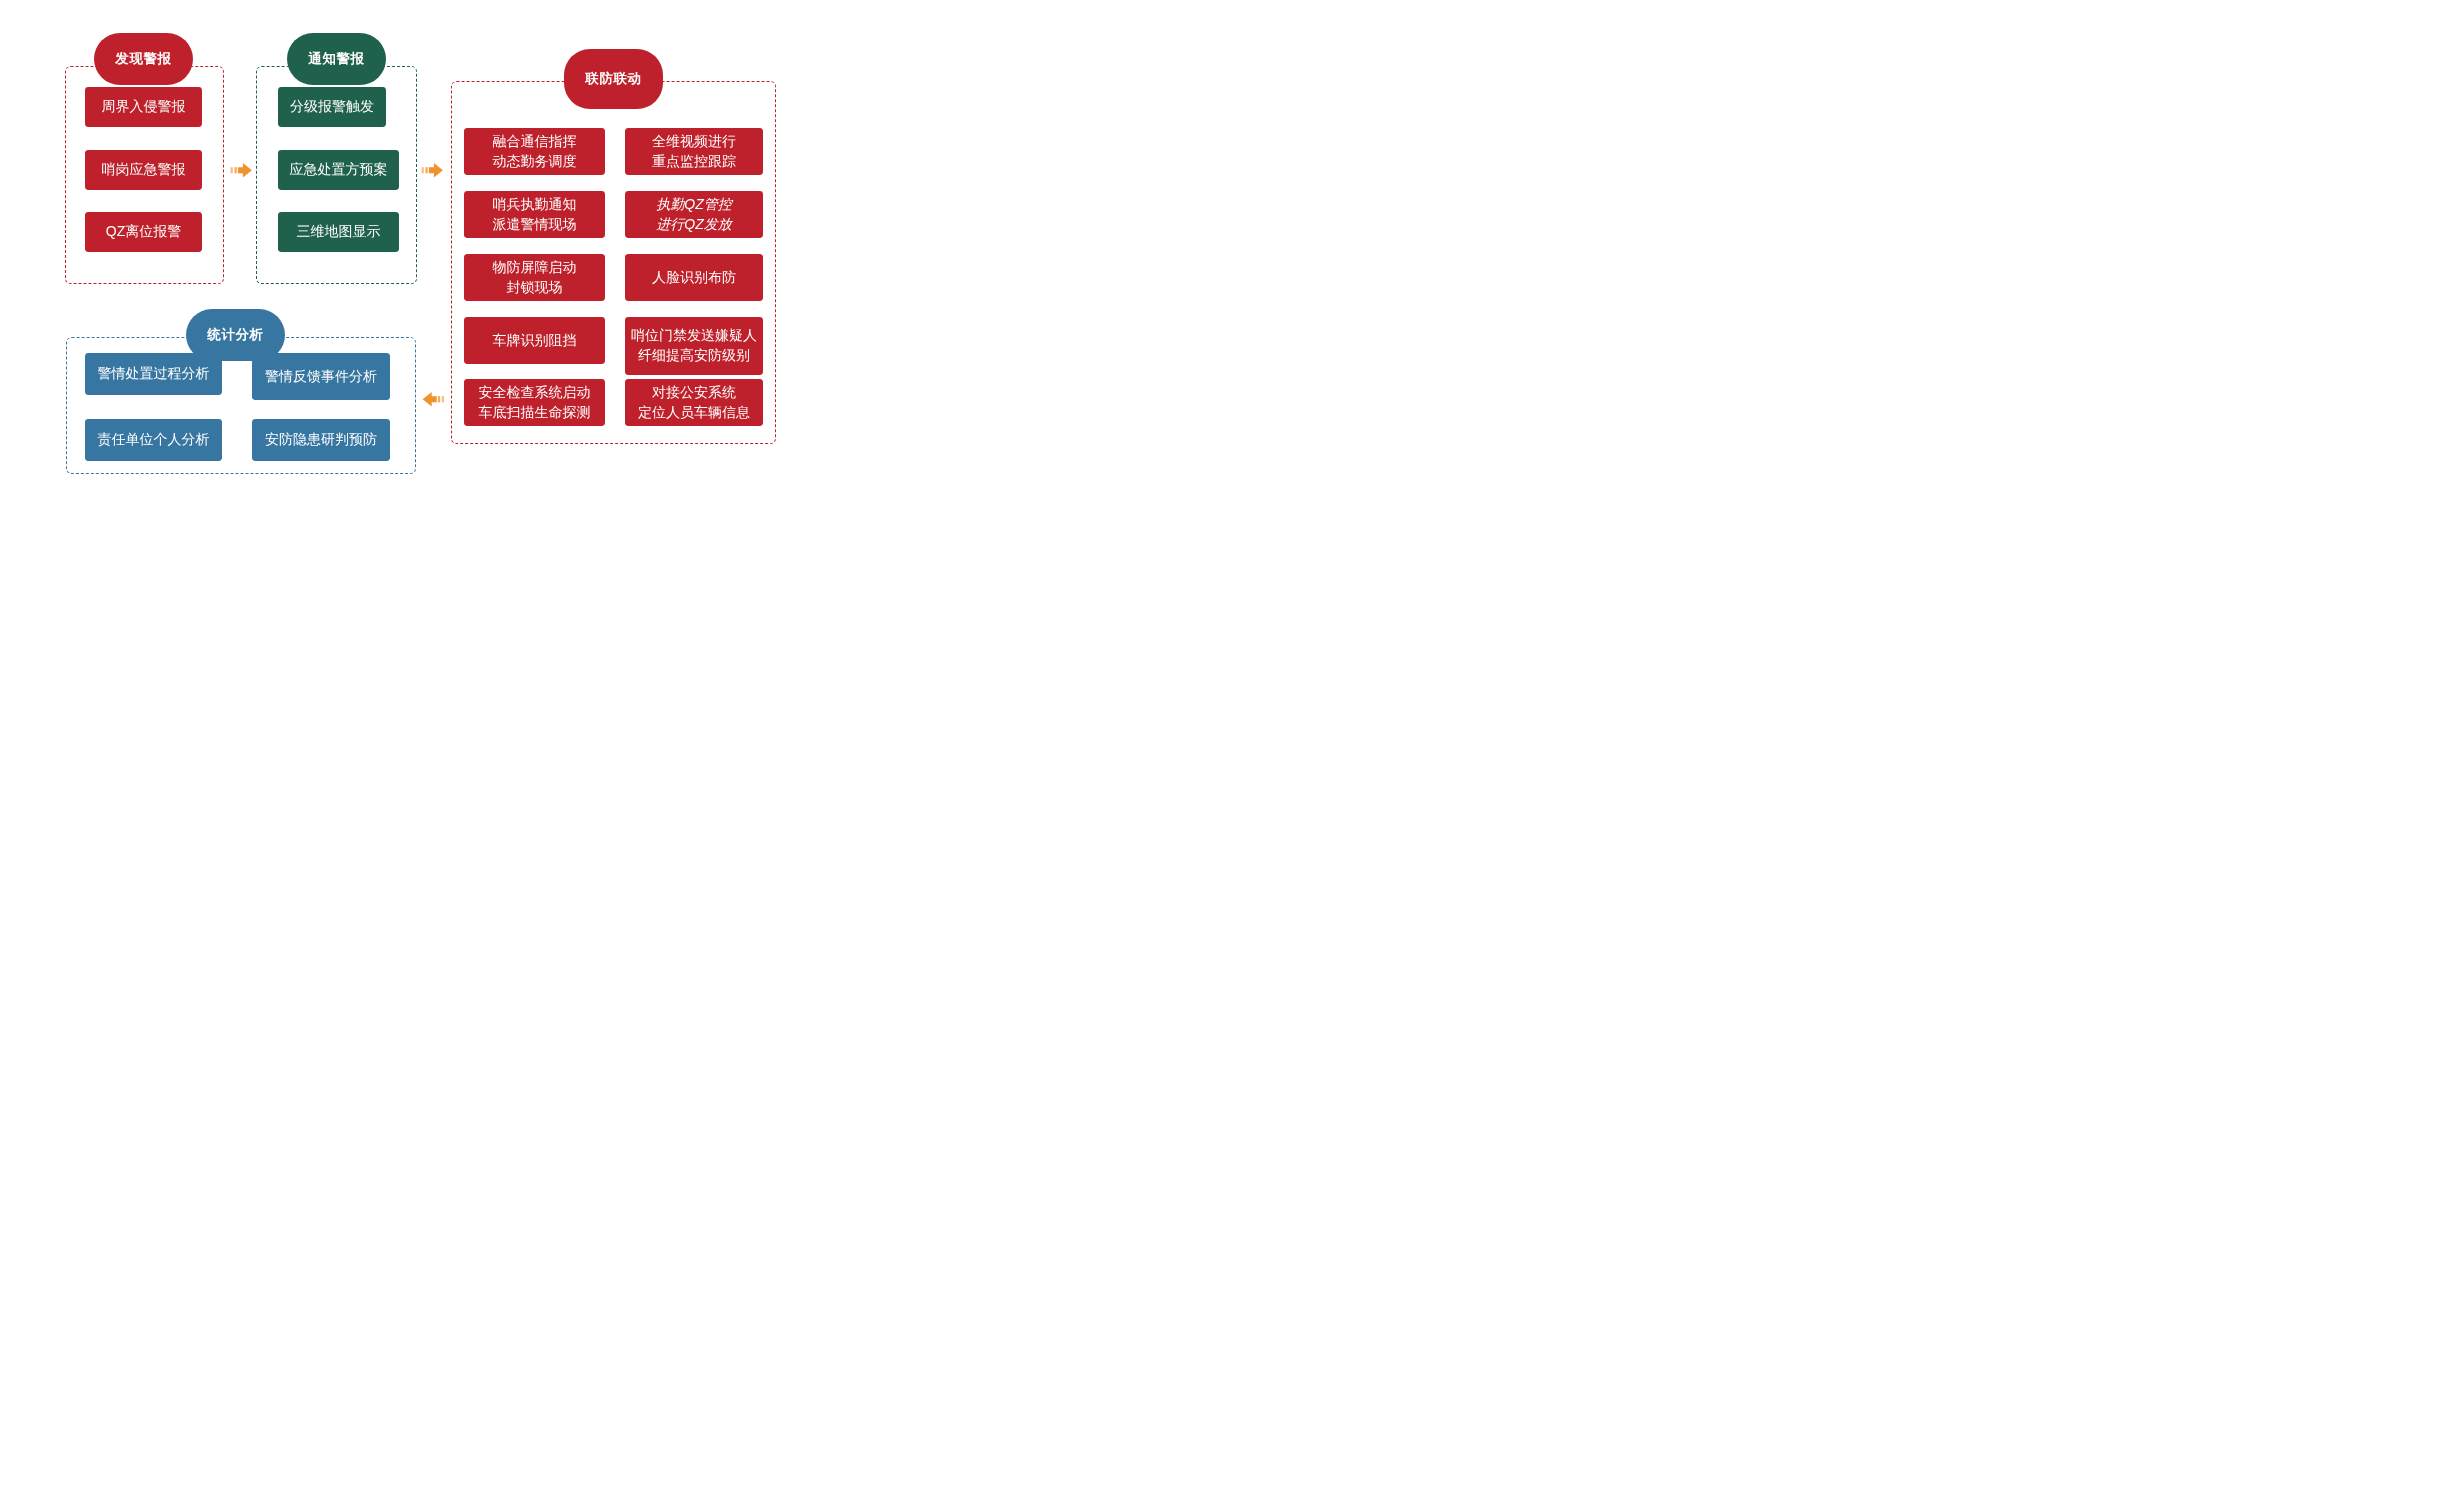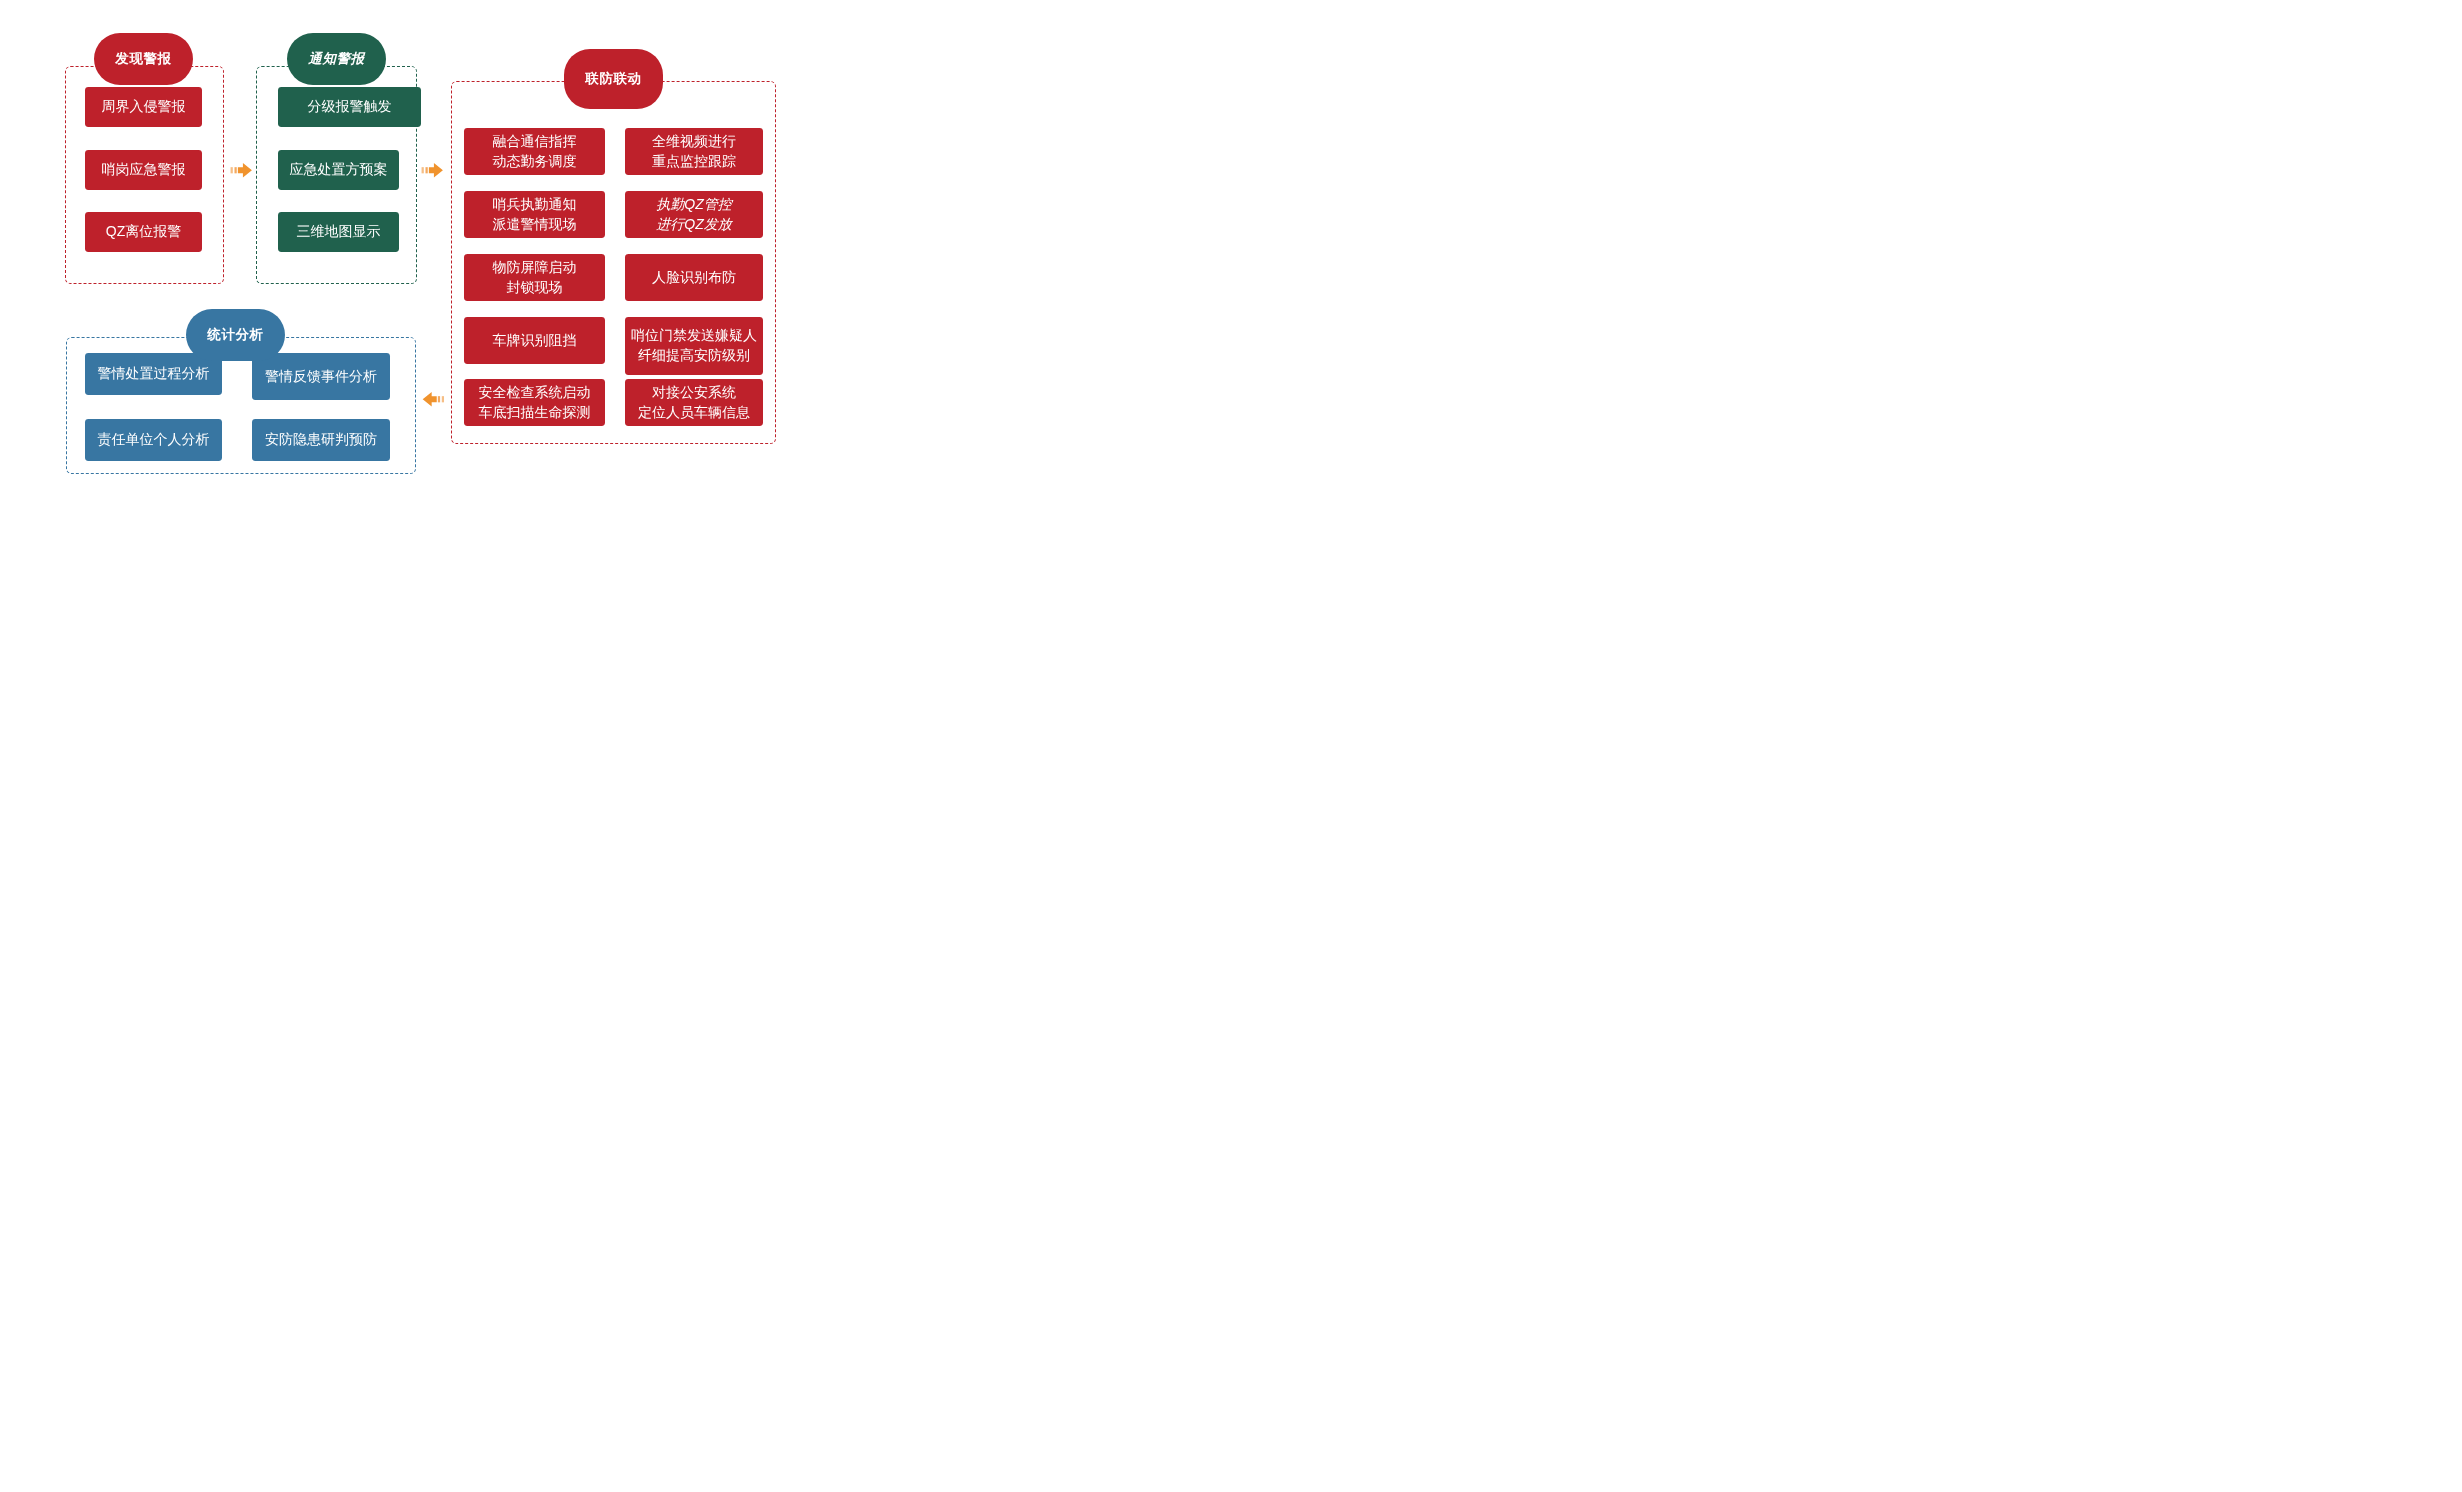--- a/index.html
+++ b/index.html
@@ -19,21 +19,21 @@
   .dashed-box.red{border:1.7px dashed var(--red);}
   .dashed-box.green{border:1.7px dashed var(--green);}
   .dashed-box.blue{border:1.7px dashed var(--blue);}
 
   .pill{
     position:absolute;border-radius:26px;color:#fff;font-weight:bold;
     font-size:13.5px;display:flex;align-items:center;justify-content:center;
     letter-spacing:0.6px;z-index:3;
   }
   .pill.red{background:var(--red);}
-  .pill.green{background:var(--green);font-style:italic;}
+  .pill.green{background:var(--green);}
   .pill.blue{background:var(--blue);}
 
   .btn{
     position:absolute;border-radius:3.4px;color:#fff;
     display:flex;align-items:center;justify-content:center;
     text-align:center;font-size:14px;line-height:1.4;
     white-space:pre-line;z-index:2;
   }
   .btn.red{background:var(--red);}
   .btn.green{background:var(--green);}
@@ -56,21 +56,21 @@
     <span>发现警报</span>
   </div>
   <div class="btn red" style="left:85px;top:87px;width:117px;height:40px;">周界入侵警报</div>
   <div class="btn red" style="left:85px;top:150px;width:117px;height:40px;">哨岗应急警报</div>
   <div class="btn red" style="left:85px;top:212px;width:117px;height:40px;">QZ离位报警</div>
 
   <div class="dashed-box green" style="left:256px;top:66px;width:159px;height:216px;"></div>
   <div class="pill green" style="left:287px;top:33px;width:99px;height:52px;">
     <span>通知警报</span>
   </div>
-  <div class="btn green" style="left:278px;top:87px;width:143px;height:40px;">分级报警触发</div>
+  <div class="btn green" style="left:278px;top:87px;width:108px;height:40px;">分级报警触发</div>
   <div class="btn green" style="left:278px;top:150px;width:121px;height:40px;">应急处置方预案</div>
   <div class="btn green" style="left:278px;top:212px;width:121px;height:40px;">三维地图显示</div>
 
   <div class="dashed-box red" style="left:451px;top:81px;width:323px;height:361px;"></div>
   <div class="pill red" style="left:564px;top:49px;width:99px;height:60px;">
     <span>联防联动</span>
   </div>
 
   <div class="btn red" style="left:464px;top:128px;width:141px;height:47px;">融合通信指挥
 动态勤务调度</div>

